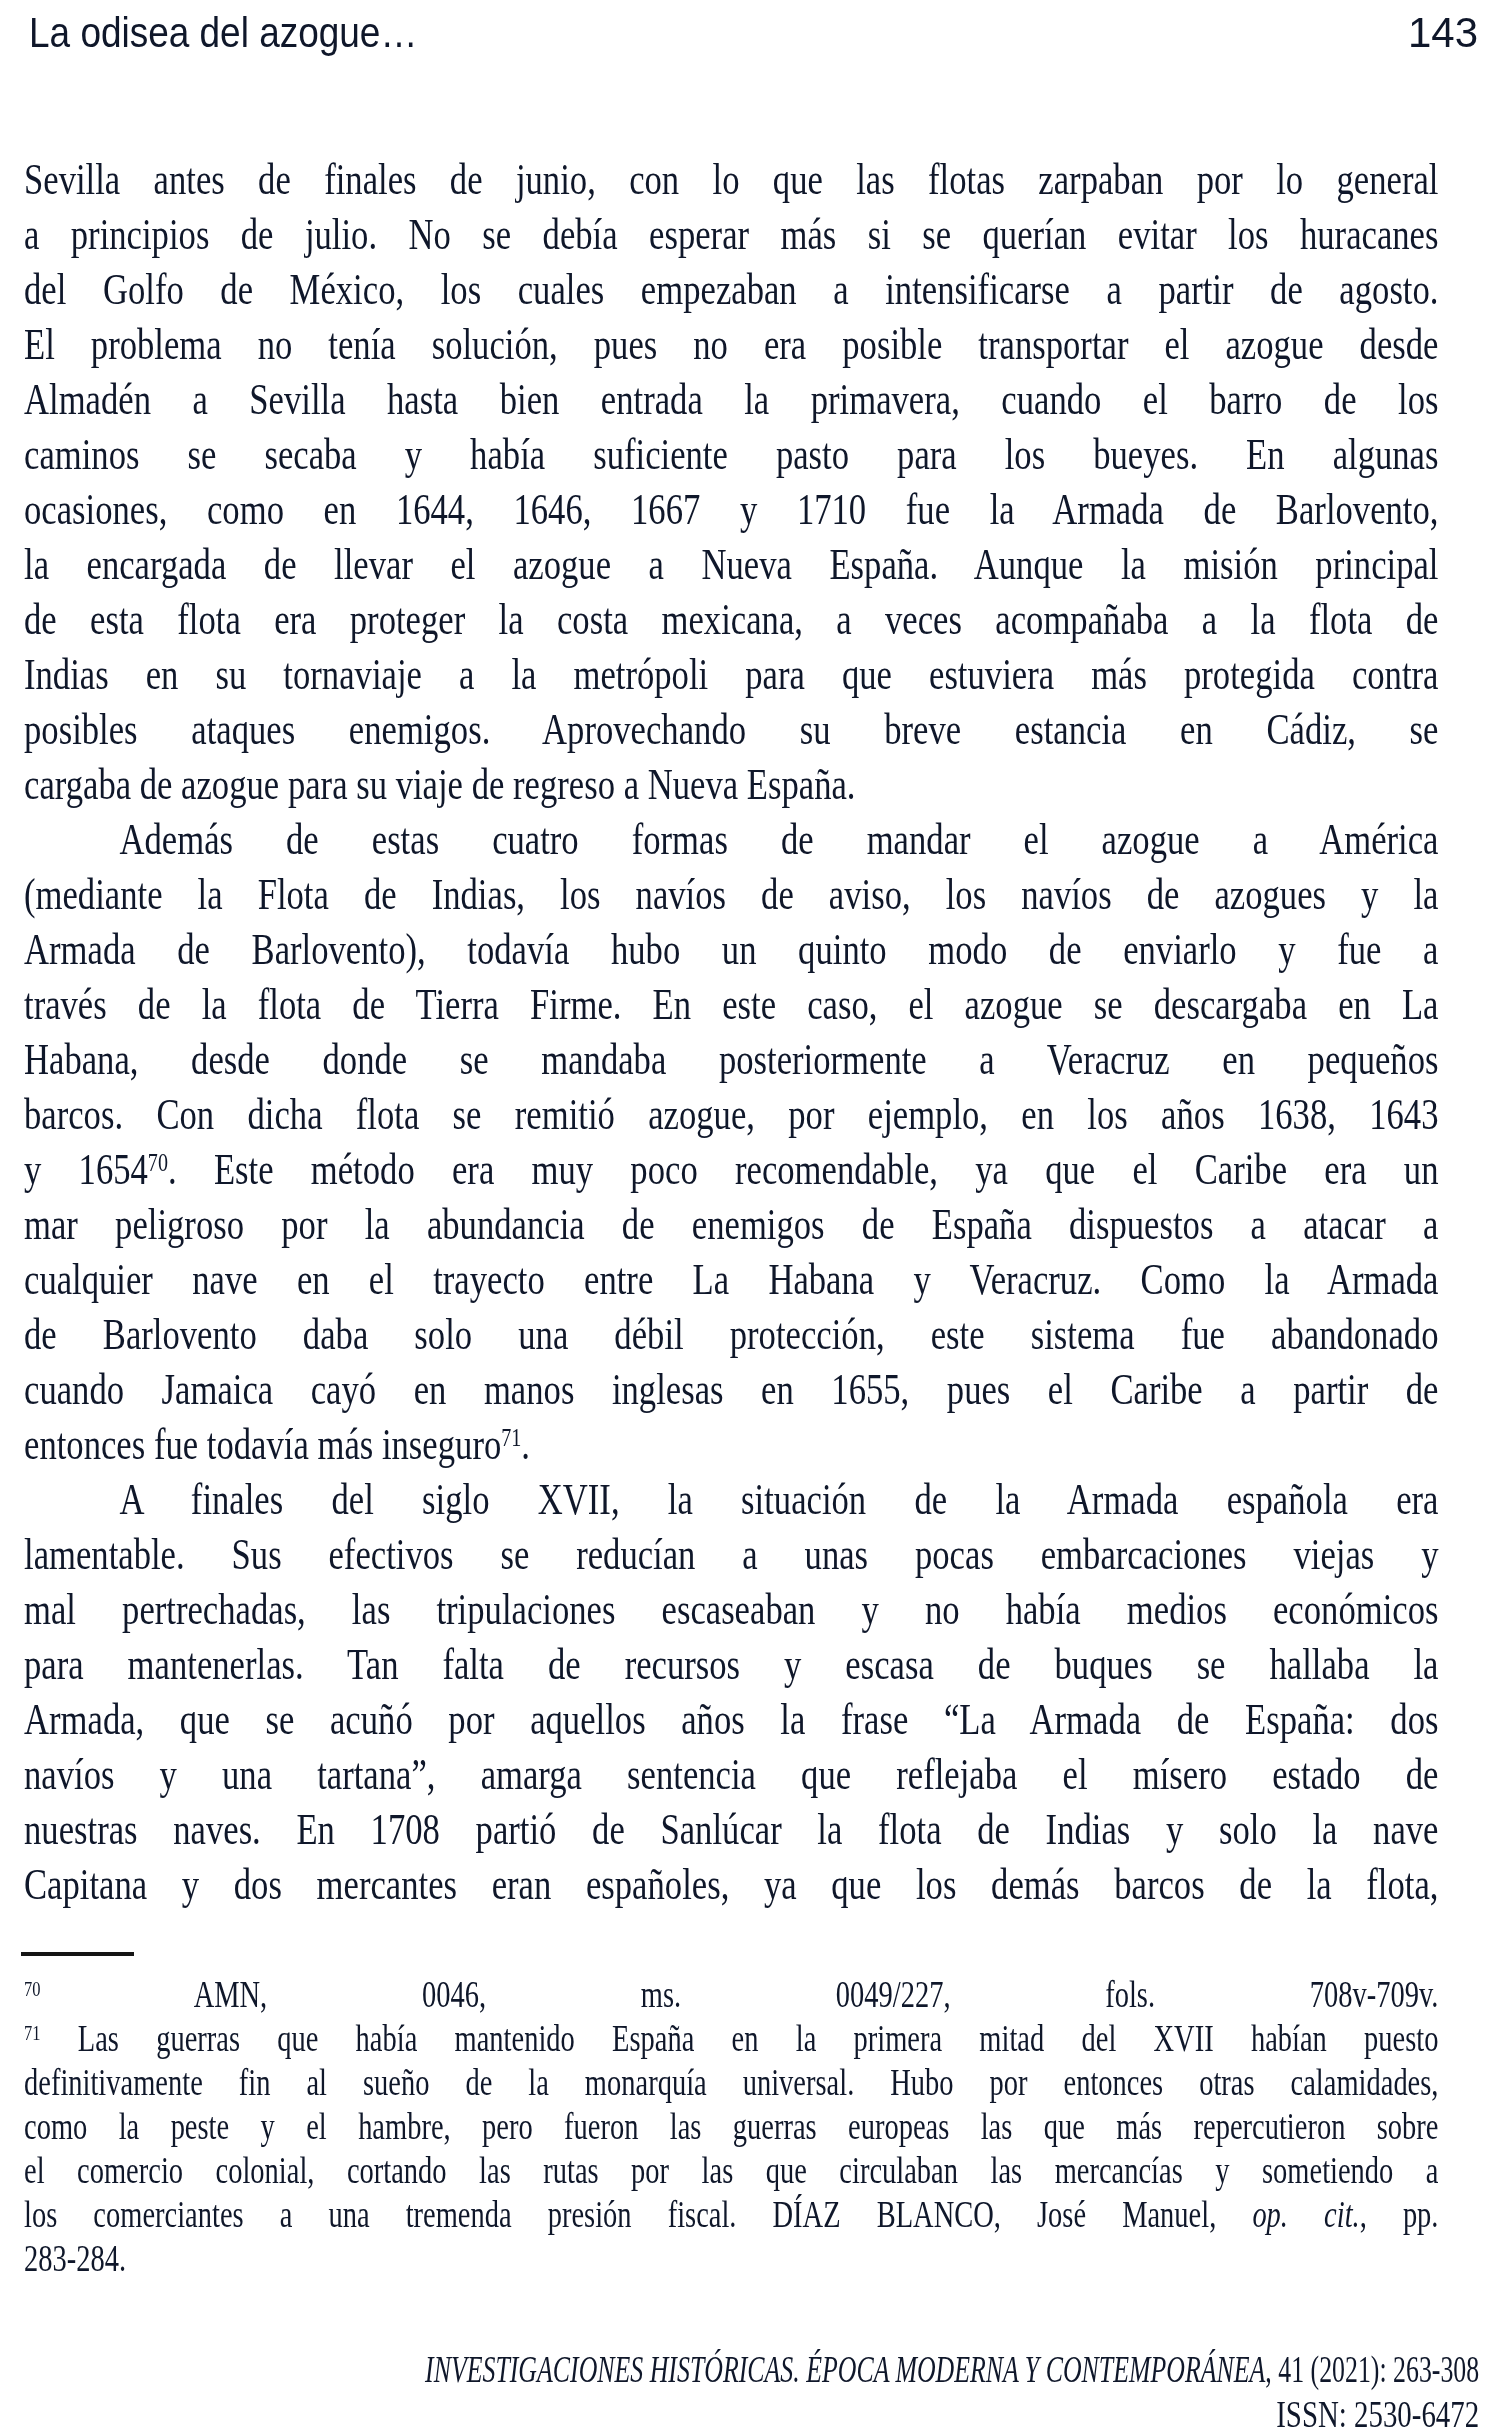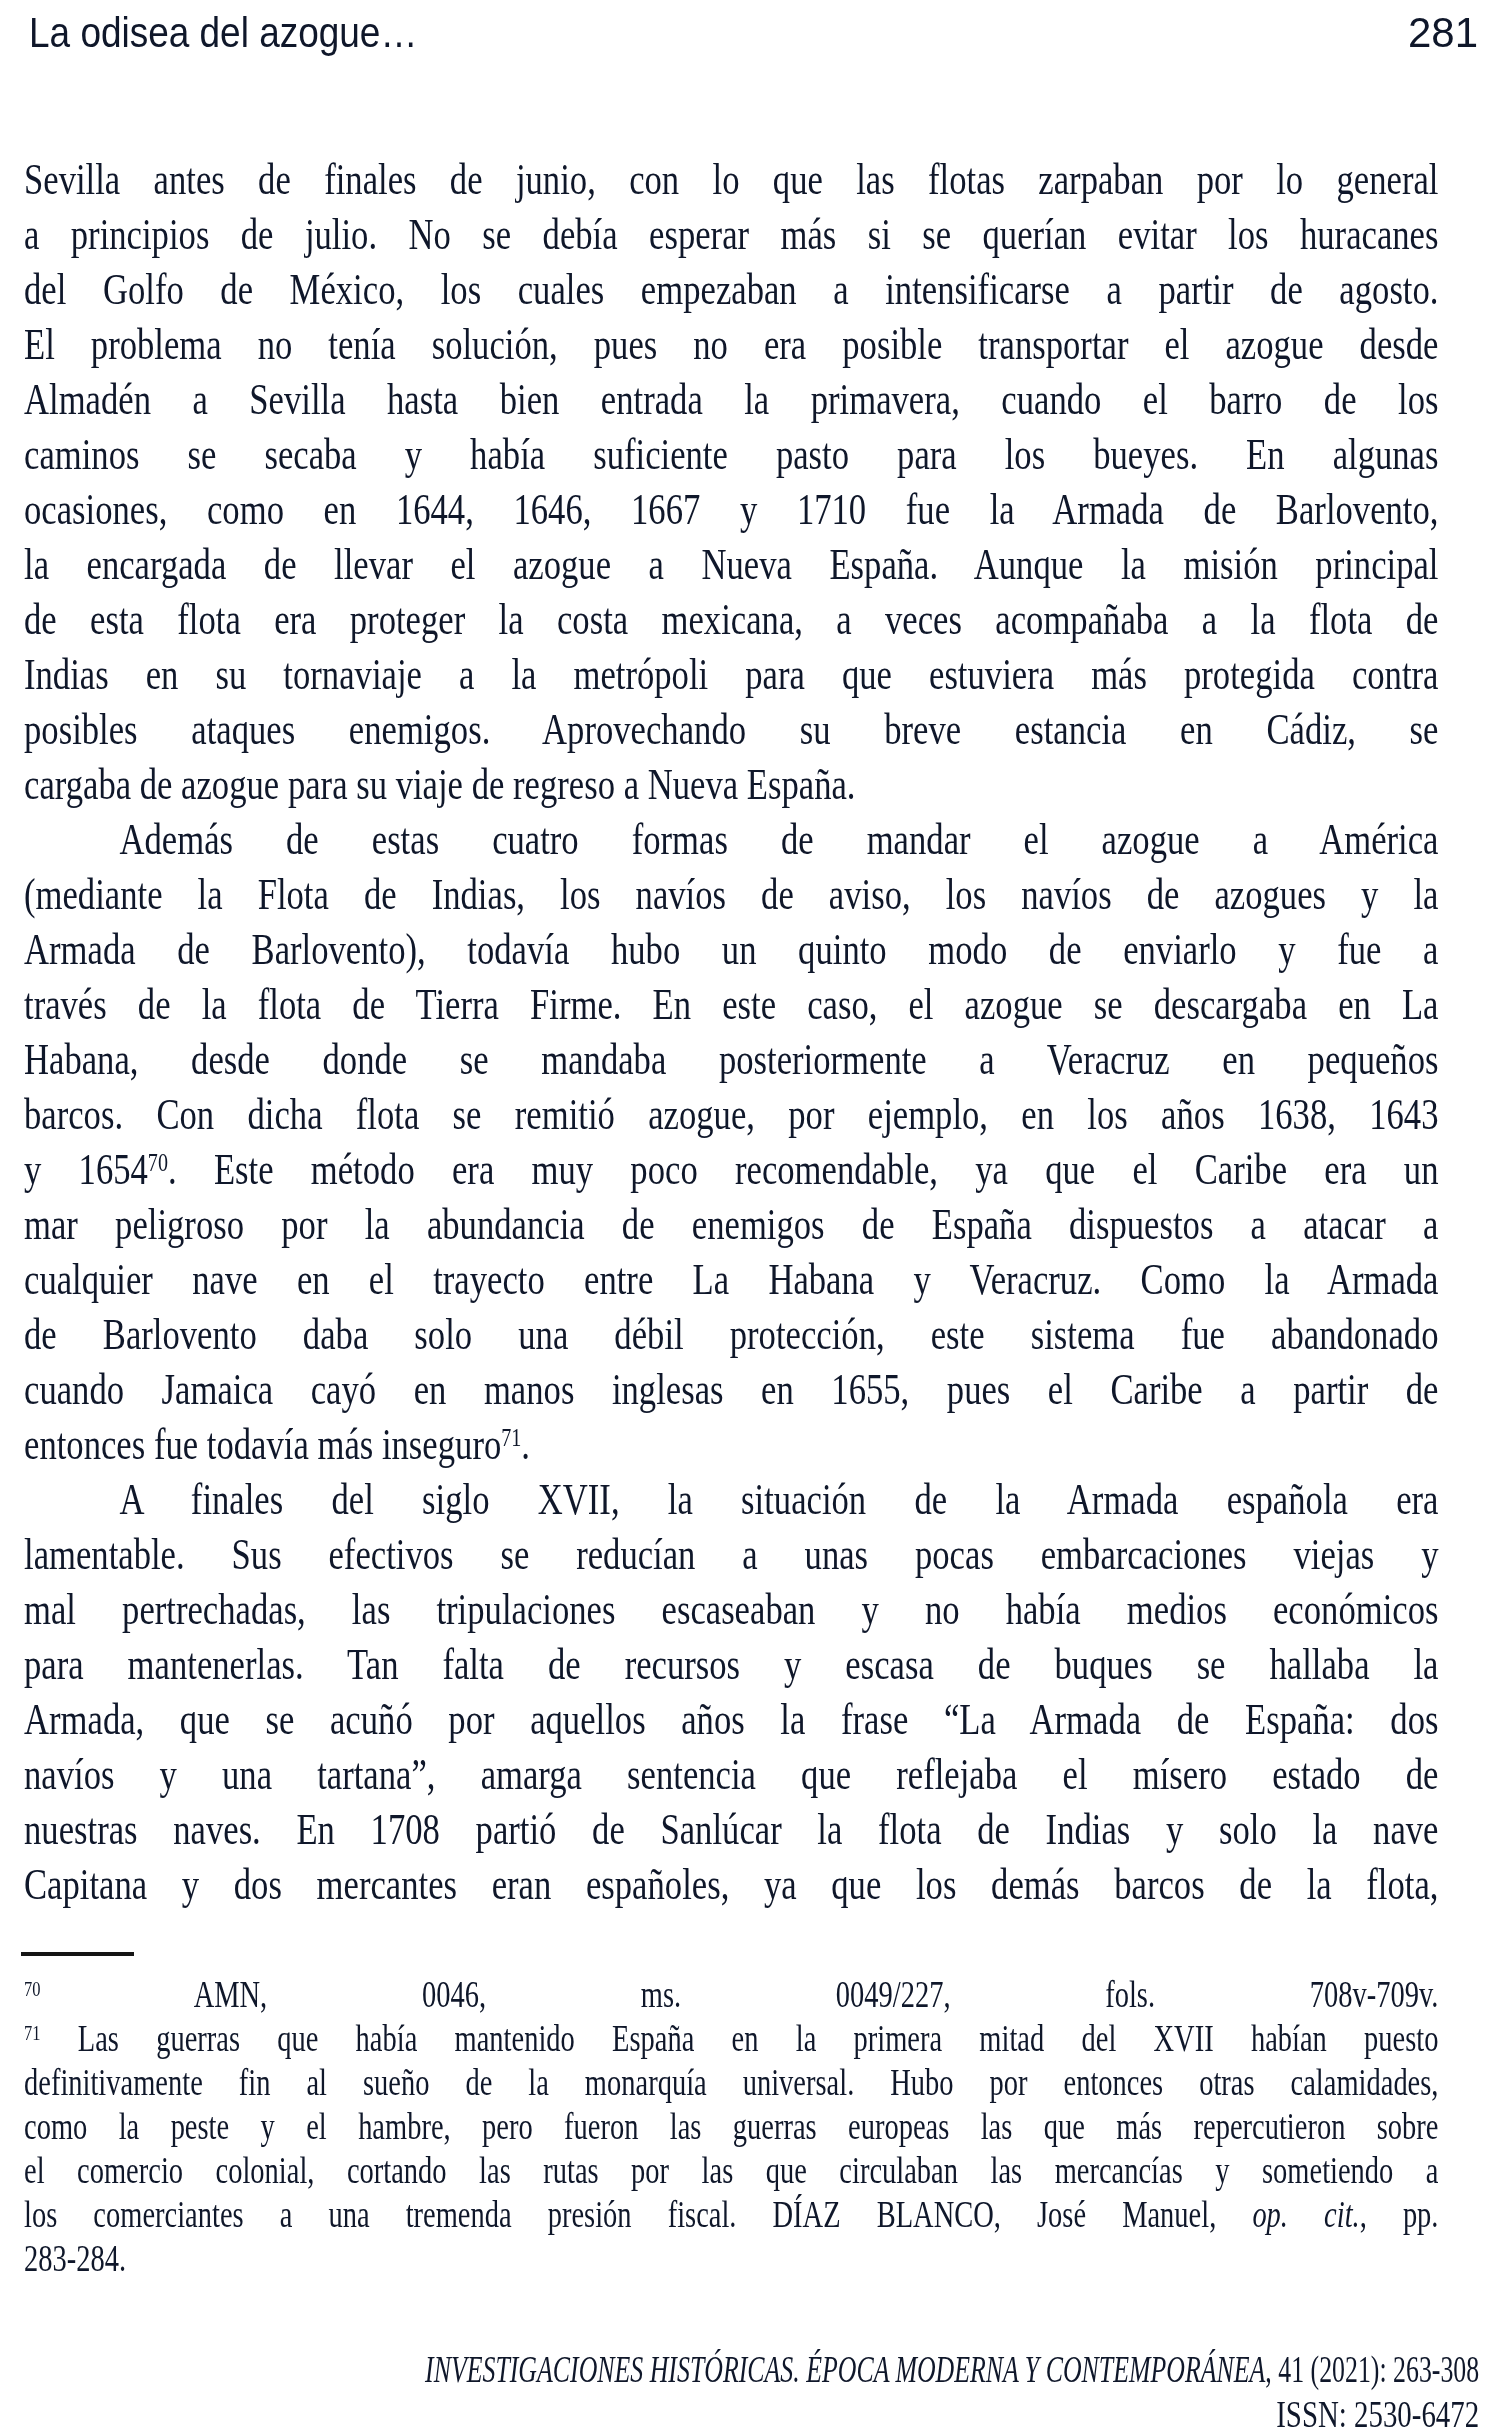--- a/index.html
+++ b/index.html
@@ -69,21 +69,21 @@
   .f1{transform:scaleX(0.68);transform-origin:100% 50%;}
   .f2{transform:scaleX(0.76);transform-origin:100% 50%;}
 </style>
 </head>
 <body>
 
 <div class="page" style="background: rgb(255, 255, 255); color: #0f172a; padding-left: 40px;">
 
   <div class="hdr-title">La odisea del azogue…</div>
 
-  <div class="hdr-page">281</div>
+  <div class="hdr-page">143</div>
 
   <div class="bodyblock">
       <div class="line"><span>Sevilla antes de finales de junio, con lo que las flotas zarpaban por lo general</span></div>
       <div class="line"><span>a principios de julio. No se debía esperar más si se querían evitar los huracanes</span></div>
       <div class="line"><span>del Golfo de México, los cuales empezaban a intensificarse a partir de agosto.</span></div>
       <div class="line"><span>El problema no tenía solución, pues no era posible transportar el azogue desde</span></div>
       <div class="line"><span>Almadén a Sevilla hasta bien entrada la primavera, cuando el barro de los</span></div>
       <div class="line"><span>caminos se secaba y había suficiente pasto para los bueyes. En algunas</span></div>
       <div class="line"><span>ocasiones, como en 1644, 1646, 1667 y 1710 fue la Armada de Barlovento,</span></div>
       <div class="line"><span>la encargada de llevar el azogue a Nueva España. Aunque la misión principal</span></div>

